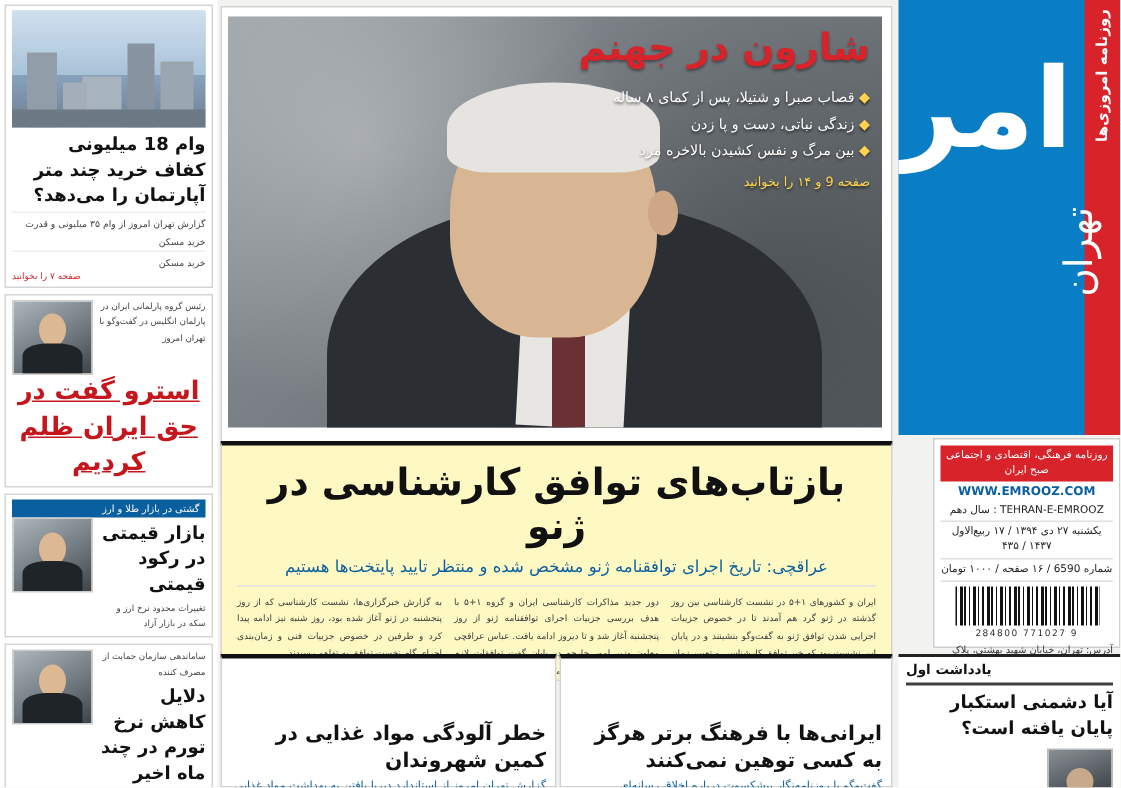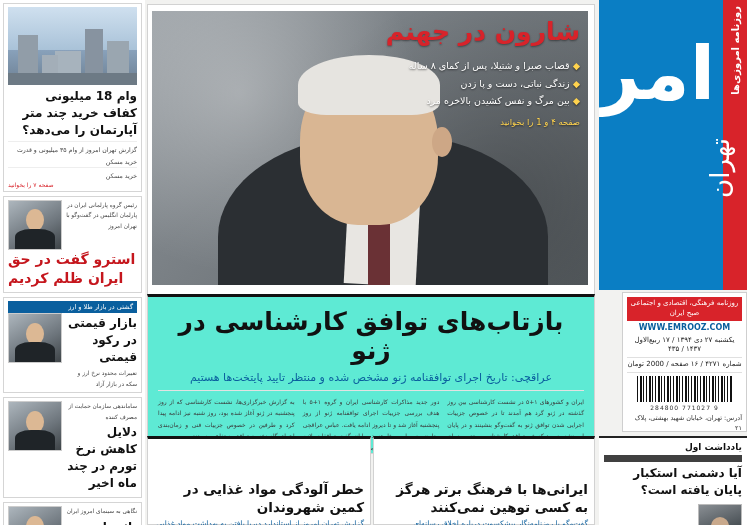--- a/index.html
+++ b/index.html
@@ -128,22 +128,22 @@
     top: 436px; right: 0;
     width: 148px; height: 89px;
     background: #ffffff;
     border-top: 2px solid #222;
     padding: 4px 5px;
   }
   .notecol h4 {
     margin: 0 0 3px 0;
     font-size: 9px;
     color: #111;
-    text-align: right;
-    border-bottom: 7px solid #404040;
+    text-align: left;
+    border-bottom: 2px solid #404040;
     padding-bottom: 3px;
   }
   .note-title {
     font-size: 12px;
     font-weight: bold;
     color: #111;
     line-height: 1.45;
     text-align: right;
     margin-bottom: 4px;
   }
@@ -257,21 +257,21 @@
     color: #ffd34e;
     font-size: 8.5px;
     text-shadow: 0 1px 2px rgba(0,0,0,0.6);
   }
 
   
   .second {
     position: absolute;
     top: 294px; right: 152px;
     width: 448px; height: 160px;
-    background: #5eead4;
+    background: #fef9c3;
     border: 1px solid #d2d2d2;
     border-top: 3px solid #111;
     padding: 8px 10px 4px;
   }
   .second h2 {
     margin: 2px 0 6px;
     font-size: 25px;
     font-weight: bold;
     color: #111;
     text-align: center;
@@ -424,21 +424,21 @@
   .mini-photo .m-head {
     position:absolute; left:50%; top:18%; transform:translateX(-50%);
     width:18px; height:22px; border-radius:50%; background:#dcb894;
   }
   .mini-photo .m-body {
     position:absolute; left:50%; bottom:0; transform:translateX(-50%);
     width:40px; height:20px; border-radius:40% 40% 0 0; background:#1f2428;
   }
   .card-row .txt { flex: 1; }
   .tiny { font-size: 5.8px; color: #444; line-height: 1.8; text-align: right; }
-  .red-title { font-size: 14px; font-weight: bold; color: #c5161d; line-height: 1.4; text-align: left; }
+  .red-title { font-size: 17px; font-weight: bold; color: #c5161d; line-height: 1.4; text-align: center; text-decoration: underline; }
   .blue-head {
     background: #0a5f9e; color: #fff; font-size: 6.5px;
     padding: 2px 4px; text-align: right;
   }
 </style>
 </head>
 <body>
 
 <div class="page">
 
@@ -448,22 +448,23 @@
     </div>
     <div class="masthead-logo">
       <div class="logo-big">امروز</div>
       <div class="logo-sub">تهران</div>
     </div>
   </div>
 
   <div class="infobox">
     <div class="ib-red">روزنامه فرهنگی، اقتصادی و اجتماعی صبح ایران</div>
     <div class="ib-blue">WWW.EMROOZ.COM</div>
+    <div class="ib-line">TEHRAN-E-EMROOZ  :  سال دهم</div>
     <div class="ib-line">یکشنبه ۲۷ دی ۱۳۹۴ / ۱۷ ربیع‌الاول ۱۴۳۷ / ۴۳۵</div>
-    <div class="ib-line">شماره ۴۲۷۱ / ۱۶ صفحه / 2000 تومان</div>
+    <div class="ib-line">شماره 6590 / ۱۶ صفحه / ۱۰۰۰ تومان</div>
     <div class="barcode"></div>
     <div class="barcode-num">9 771027 284800</div>
     <div class="ib-contact">آدرس: تهران، خیابان شهید بهشتی، پلاک ۲۱</div>
     <div class="ib-contact">پیشخوان روزنامه تهران امروز ۰۲۱-۹۰۰۱۰۲۰۳</div>
     <div class="ib-contact">info@tehranemrooz.com</div>
     <div class="ib-phone">۸۸۱۲۸۵۳۳</div>
   </div>
 
   <div class="notecol">
     <h4>یادداشت اول</h4>
@@ -484,21 +485,21 @@
     </div>
     <div class="lead-title">شارون در جهنم</div>
     <div class="lead-kicker">
       <div><span class="bullet">◆</span>
         <span>قصاب صبرا و شتیلا، پس از کمای ۸ ساله</span></div>
       <div><span class="bullet">◆</span>
         <span>زندگی نباتی، دست و پا زدن</span></div>
       <div><span class="bullet">◆</span>
         <span>بین مرگ و نفس کشیدن بالاخره مرد</span></div>
     </div>
-    <div class="lead-more">صفحه ۴ و 1 را بخوانید</div>
+    <div class="lead-more">صفحه 9 و ۱۴ را بخوانید</div>
   </div>
 
   <div class="second">
     <h2>بازتاب‌های توافق کارشناسی در ژنو</h2>
     <div class="sub">عراقچی: تاریخ اجرای توافقنامه ژنو مشخص شده و منتظر تایید پایتخت‌ها هستیم</div>
     <div class="cols">
       <div class="col">ایران و کشورهای ۱+۵ در نشست کارشناسی بین روز گذشته در ژنو گرد هم آمدند تا در خصوص جزییات اجرایی شدن توافق ژنو به گفت‌وگو بنشینند و در پایان این نشست بود که خبر توافق کارشناسی و تعیین زمان آغاز اجرای توافقنامه ژنو اعلام شد.</div>
       <div class="col">دور جدید مذاکرات کارشناسی ایران و گروه ۱+۵ با هدف بررسی جزییات اجرای توافقنامه ژنو از روز پنجشنبه آغاز شد و تا دیروز ادامه یافت. عباس عراقچی معاون وزیر امور خارجه در پایان گفت توافقات لازم حاصل شده است و اکنون منتظر تایید پایتخت‌ها هستیم.</div>
       <div class="col">به گزارش خبرگزاری‌ها، نشست کارشناسی که از روز پنجشنبه در ژنو آغاز شده بود، روز شنبه نیز ادامه پیدا کرد و طرفین در خصوص جزییات فنی و زمان‌بندی اجرای گام نخست توافق به تفاهم رسیدند.</div>
     </div>

